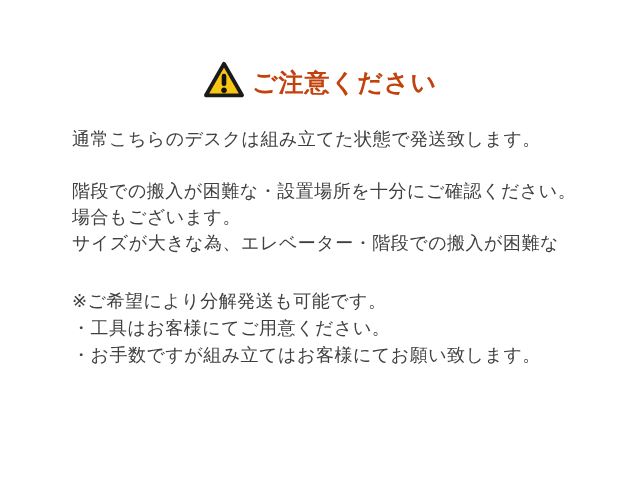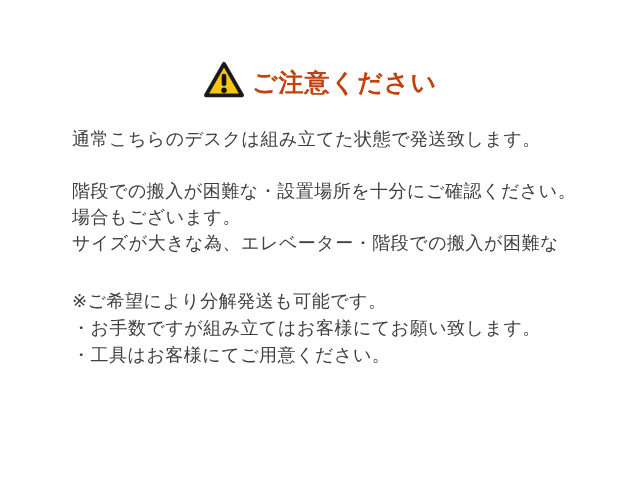--- a/index.html
+++ b/index.html
@@ -76,17 +76,17 @@
   </div>
 
   <div class="body-text para-2">
     <div class="line">階段での搬入が困難な・設置場所を十分にご確認ください。</div>
     <div class="line">場合もございます。</div>
     <div class="line">サイズが大きな為、エレベーター・階段での搬入が困難な</div>
   </div>
 
   <div class="body-text para-3">
     <div class="line">※ご希望により分解発送も可能です。</div>
+    <div class="line">・工具はお客様にてご用意ください。</div>
     <div class="line">・お手数ですが組み立てはお客様にてお願い致します。</div>
-    <div class="line">・工具はお客様にてご用意ください。</div>
   </div>
 
 </div>
 
 </body></html>

